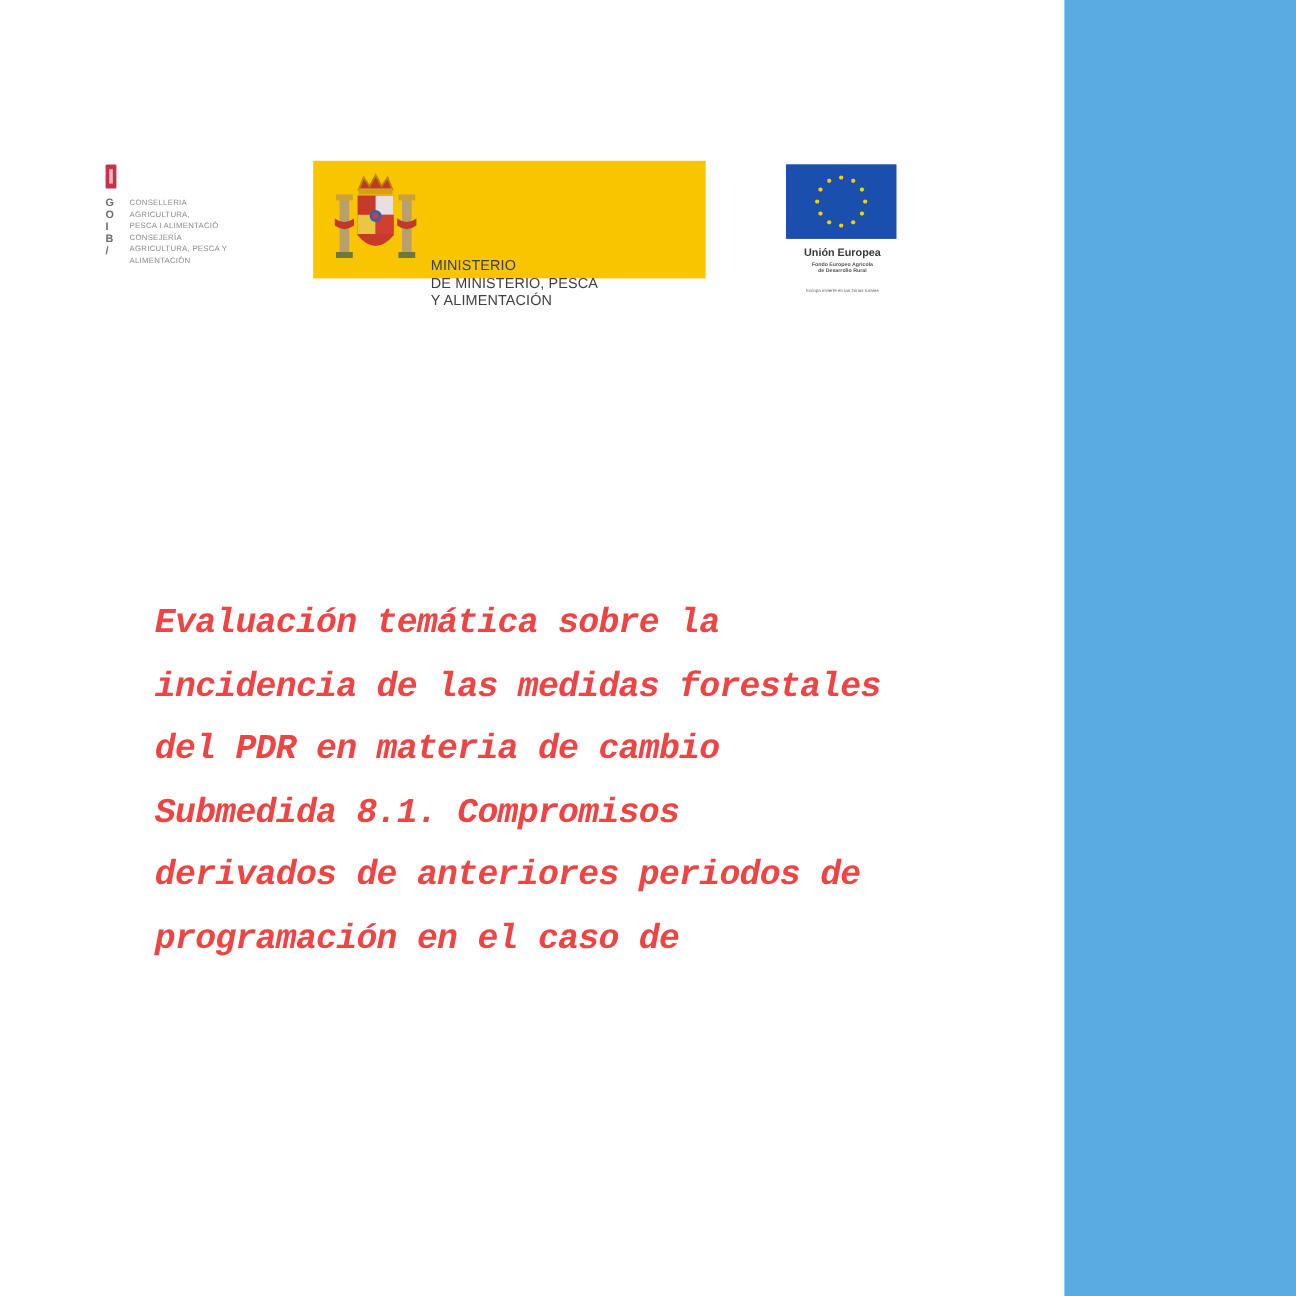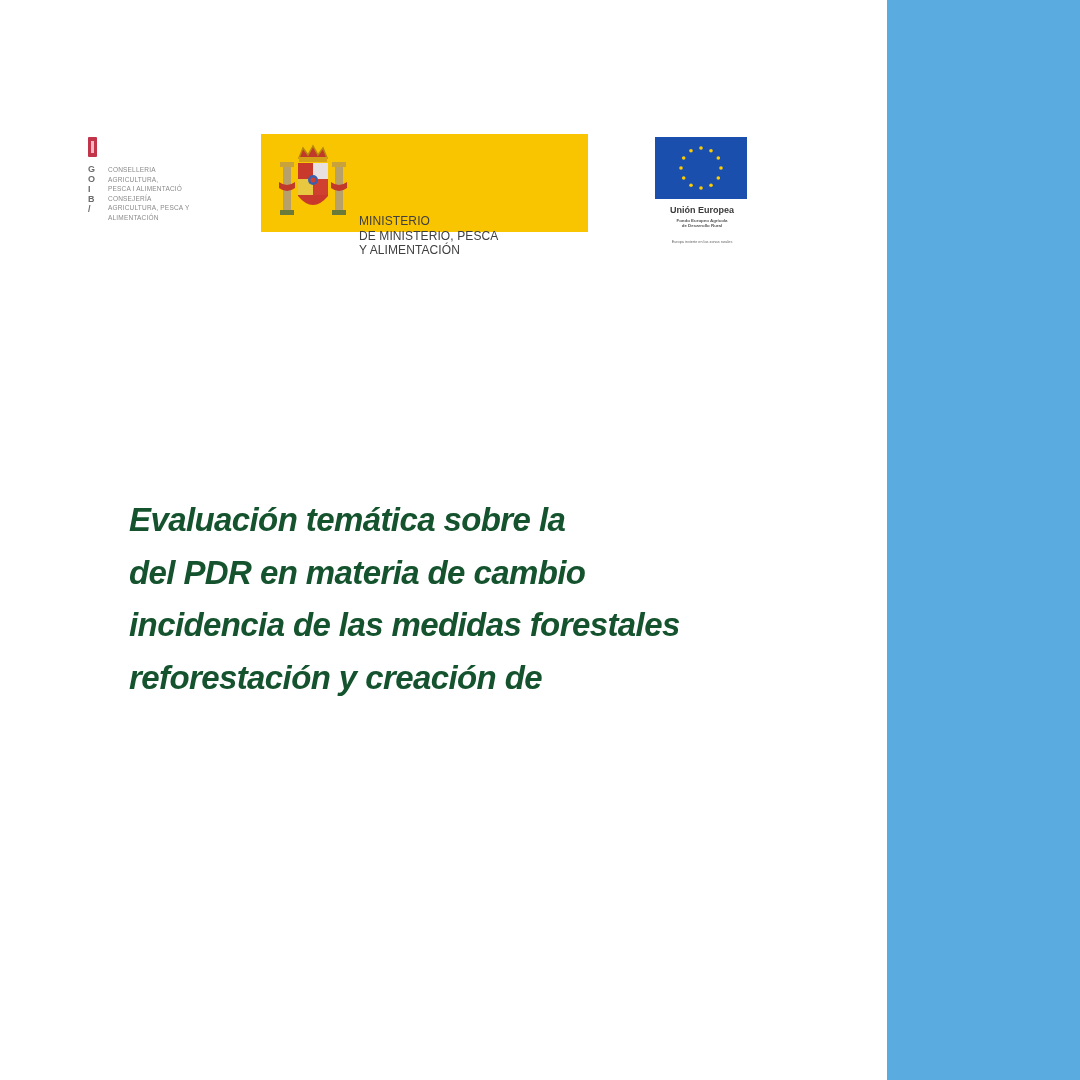--- a/index.html
+++ b/index.html
@@ -57,23 +57,23 @@
     position: absolute; left: 0; top: 81px; width: 118px; text-align: center;
     font-size: 4.4px; line-height: 5.2px; color: #555; font-weight: bold;
   }
   .eu .motto {
     position: absolute; left: 0; top: 103px; width: 118px; text-align: center;
     font-size: 3.8px; color: #666;
   }
   
   .title {
     position: absolute; left: 129px; top: 494px; width: 740px;
-    font-family: Liberation Sans, sans-serif;
+    font-family: Liberation Mono, monospace;
     font-style: italic; font-weight: bold;
-    font-size: 33px; line-height: 52.5px; color: #14532d;
+    font-size: 29px; line-height: 52.5px; color: #ef4444;
     letter-spacing: -0.6px;
   }
   .title div { white-space: nowrap; }
 </style>
 </head>
 <body>
 
 <div class="blue-bar"></div>
 
 <div class="govern">
@@ -143,16 +143,18 @@
   <div class="name">Unión Europea</div>
   <div class="fund">
     <div>Fondo Europeo Agrícola</div>
     <div>de Desarrollo Rural</div>
   </div>
   <div class="motto">Europa invierte en las zonas rurales</div>
 </div>
 
 <div class="title">
   <div>Evaluación temática sobre la</div>
+  <div>incidencia de las medidas forestales</div>
   <div>del PDR en materia de cambio</div>
-  <div>incidencia de las medidas forestales</div>
-  <div>reforestación y creación de</div>
+  <div>Submedida 8.1. Compromisos</div>
+  <div>derivados de anteriores periodos de</div>
+  <div>programación en el caso de</div>
 </div>
 
 </body></html>

